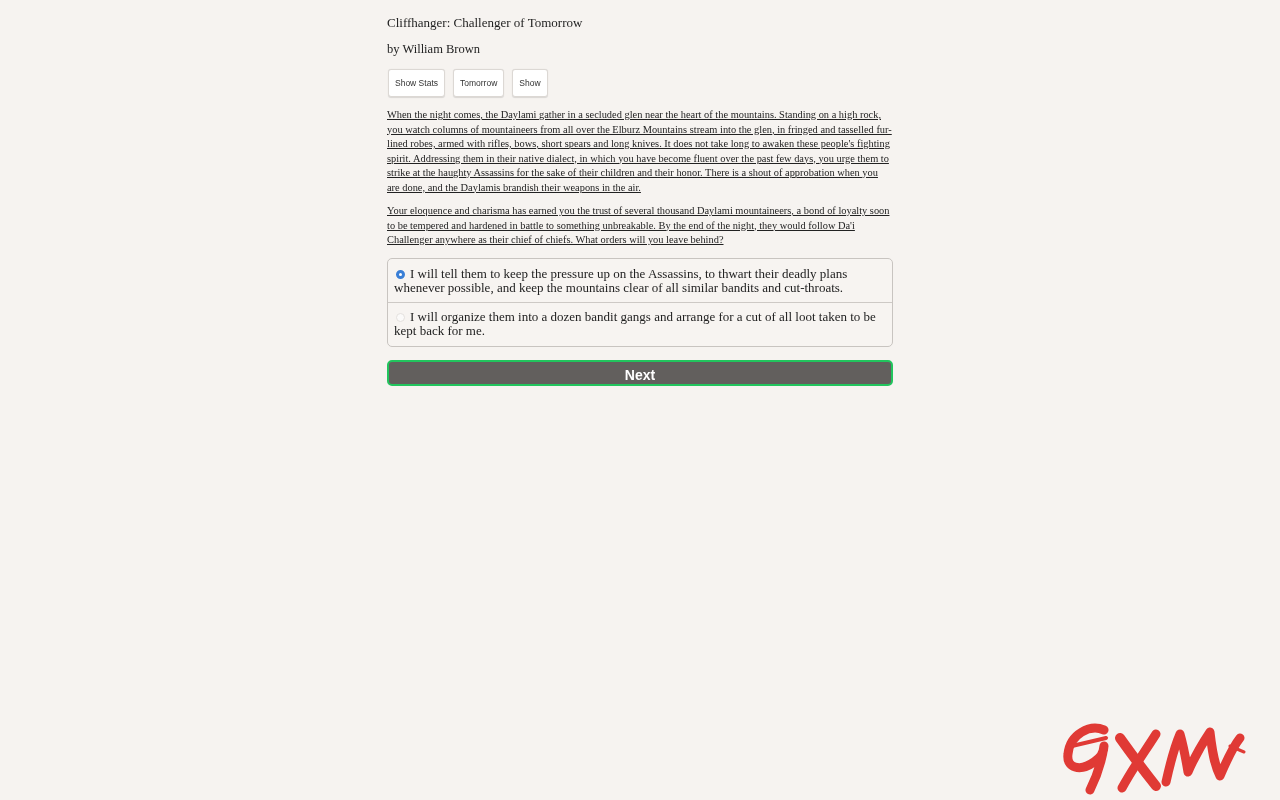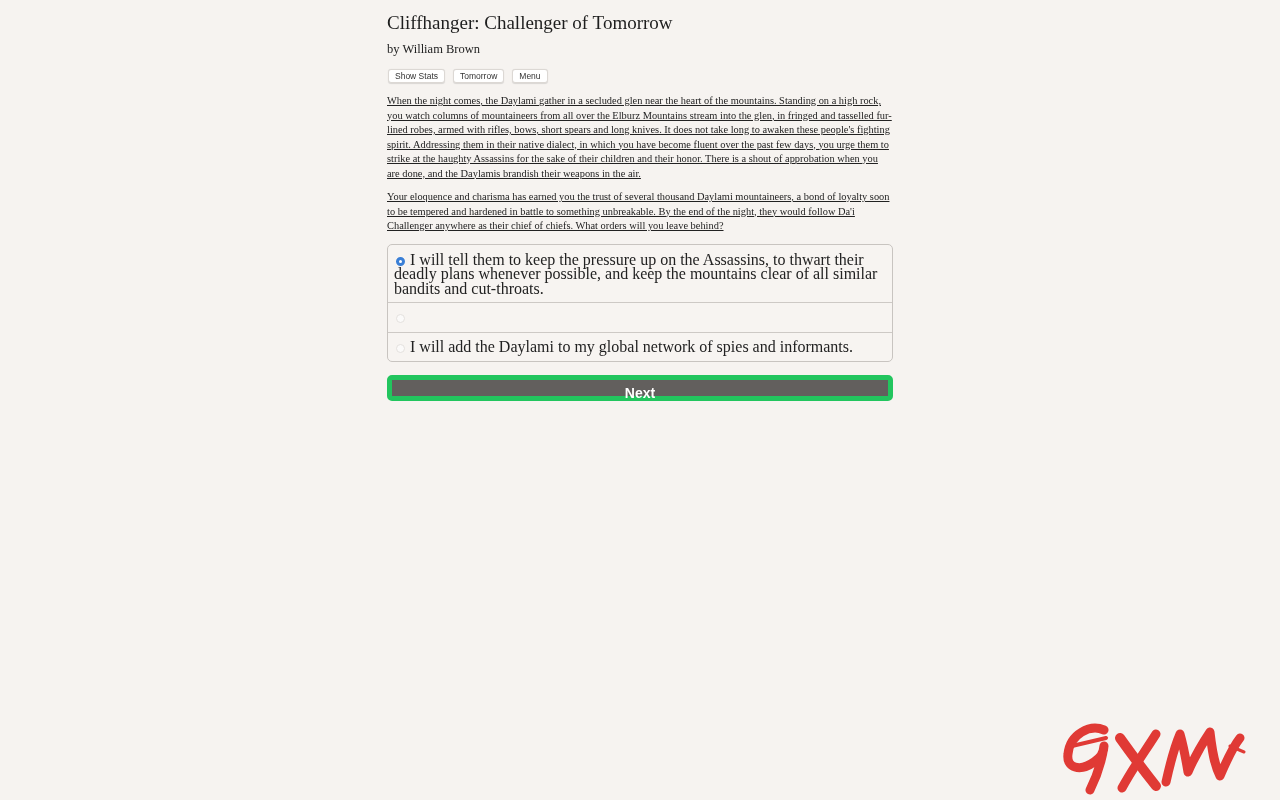--- a/index.html
+++ b/index.html
@@ -17,21 +17,21 @@
     }
     .container {
       position: absolute;
       left: 387px;
       top: 0;
       width: 506px;
     }
     .title {
       margin: 0;
       padding-top: 12px;
-      font-size: 19px;
+      font-size: 13px;
       font-weight: normal;
       line-height: 22px;
       color: #1e1e1e;
     }
     .author {
       margin: 6px 0 11px 0;
       font-size: 12.5px;
       line-height: 18px;
       color: #222;
     }
@@ -42,21 +42,21 @@
       padding-left: 1px;
     }
     .tb-btn {
       font-family: "Liberation Sans", "DejaVu Sans", sans-serif;
       font-size: 8.5px;
       color: #333;
       background: #ffffff;
       border: 1px solid #dcd8d4;
       border-radius: 3px;
       padding: 0 6px;
-      height: 14px;
+      height: 28px;
       line-height: 13px;
       box-shadow: 0 0.5px 1px rgba(0,0,0,0.12);
       cursor: pointer;
     }
     .story {
       margin-top: 11px;
       text-decoration: underline;
     }
     .story p {
       margin: 0 0 9px 0;
@@ -67,21 +67,21 @@
     .choices {
       margin-top: 10px;
       border: 1px solid #c8c4c0;
       border-radius: 5px;
       background: #f7f4f1;
       overflow: hidden;
     }
     .choice {
       display: block;
       padding: 7px 10px 7px 6px;
-      font-size: 16px;
+      font-size: 13px;
       line-height: 14.5px;
       color: #222;
       border-top: 1px solid #cdc9c5;
       cursor: pointer;
       font-family: Liberation Serif, serif;
     }
     .choice:first-child {
       border-top: none;
       padding-top: 8px;
       padding-bottom: 6px;
@@ -100,21 +100,21 @@
     }
     .radio.selected {
       background: #ffffff;
       border: 3px solid #3a7fd6;
     }
     .next-btn {
       margin-top: 13px;
       width: 506px;
       height: 26px;
       background: #625f5d;
-      border: 5px solid #22c55e;
+      border: 2px solid #22c55e;
       border-radius: 5px;
       color: #ffffff;
       font-family: "Liberation Sans", "DejaVu Sans", sans-serif;
       font-size: 14px;
       font-weight: bold;
       text-align: center;
       line-height: 25px;
       box-sizing: border-box;
       cursor: pointer;
     }
@@ -129,37 +129,34 @@
 </head>
 <body>
 
 <div class="container">
   <h1 class="title">Cliffhanger: Challenger of Tomorrow</h1>
   <div class="author">by William Brown</div>
 
   <div class="toolbar">
     <button class="tb-btn">Show Stats</button>
     <button class="tb-btn">Tomorrow</button>
-    <button class="tb-btn">Menu</button>
+    <button class="tb-btn">Show</button>
   </div>
 
   <div class="story">
     <p>When the night comes, the Daylami gather in a secluded glen near the heart of the mountains. Standing on a high rock, you watch columns of mountaineers from all over the Elburz Mountains stream into the glen, in fringed and tasselled fur-lined robes, armed with rifles, bows, short spears and long knives. It does not take long to awaken these people's fighting spirit. Addressing them in their native dialect, in which you have become fluent over the past few days, you urge them to strike at the haughty Assassins for the sake of their children and their honor. There is a shout of approbation when you are done, and the Daylamis brandish their weapons in the air.</p>
     <p>Your eloquence and charisma has earned you the trust of several thousand Daylami mountaineers, a bond of loyalty soon to be tempered and hardened in battle to something unbreakable. By the end of the night, they would follow Da'i Challenger anywhere as their chief of chiefs. What orders will you leave behind?</p>
   </div>
 
   <div class="choices">
     <label class="choice">
       <span class="radio selected"></span><span>I will tell them to keep the pressure up on the Assassins, to thwart their deadly plans whenever possible, and keep the mountains clear of all similar bandits and cut-throats.</span>
     </label>
     <label class="choice">
-      <span class="radio"></span>
-    </label>
-    <label class="choice">
-      <span class="radio"></span><span>I will add the Daylami to my global network of spies and informants.</span>
+      <span class="radio"></span><span>I will organize them into a dozen bandit gangs and arrange for a cut of all loot taken to be kept back for me.</span>
     </label>
   </div>
 
   <button class="next-btn">Next</button>
 </div>
 
 <svg class="watermark" viewBox="0 0 186 84" aria-label="GXM">
   <g fill="none" stroke="#e03a35" stroke-linecap="round" stroke-linejoin="round">
 
     <path d="M44 14 C30 8, 10 18, 8 38 C6 52, 20 56, 34 46 C40 42, 44 36, 44 30 M44 30 C42 44, 38 58, 30 74" stroke-width="9"></path>

